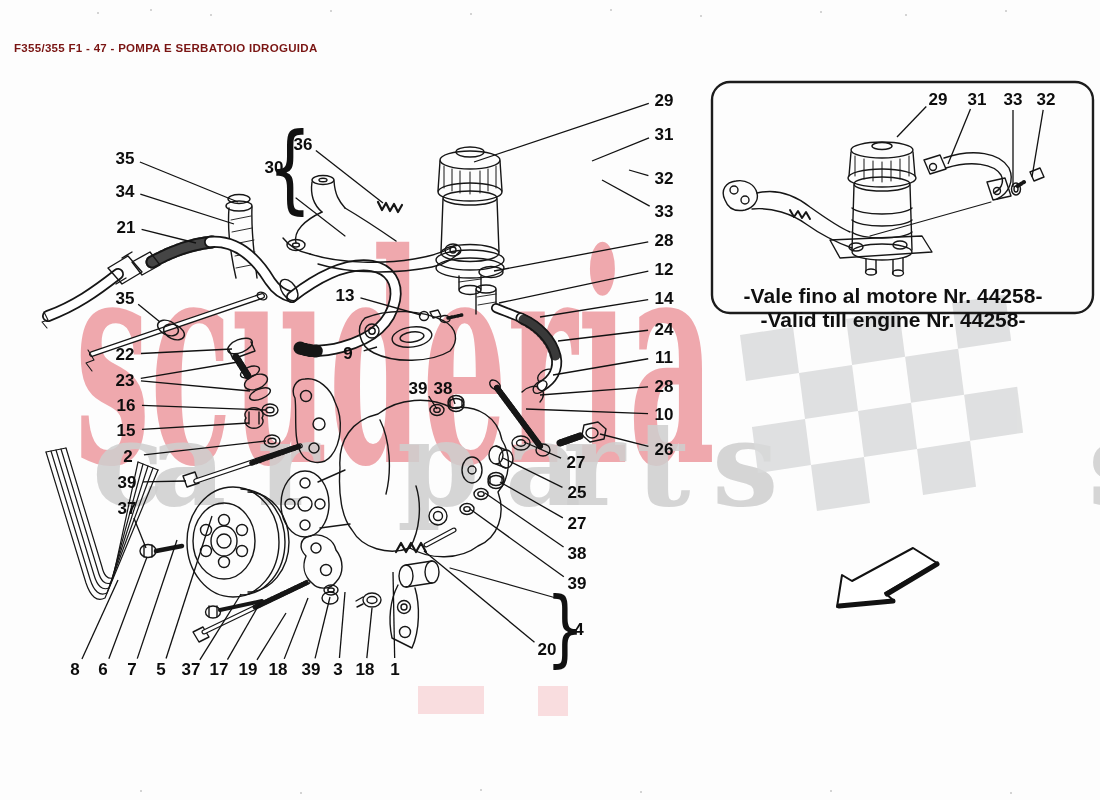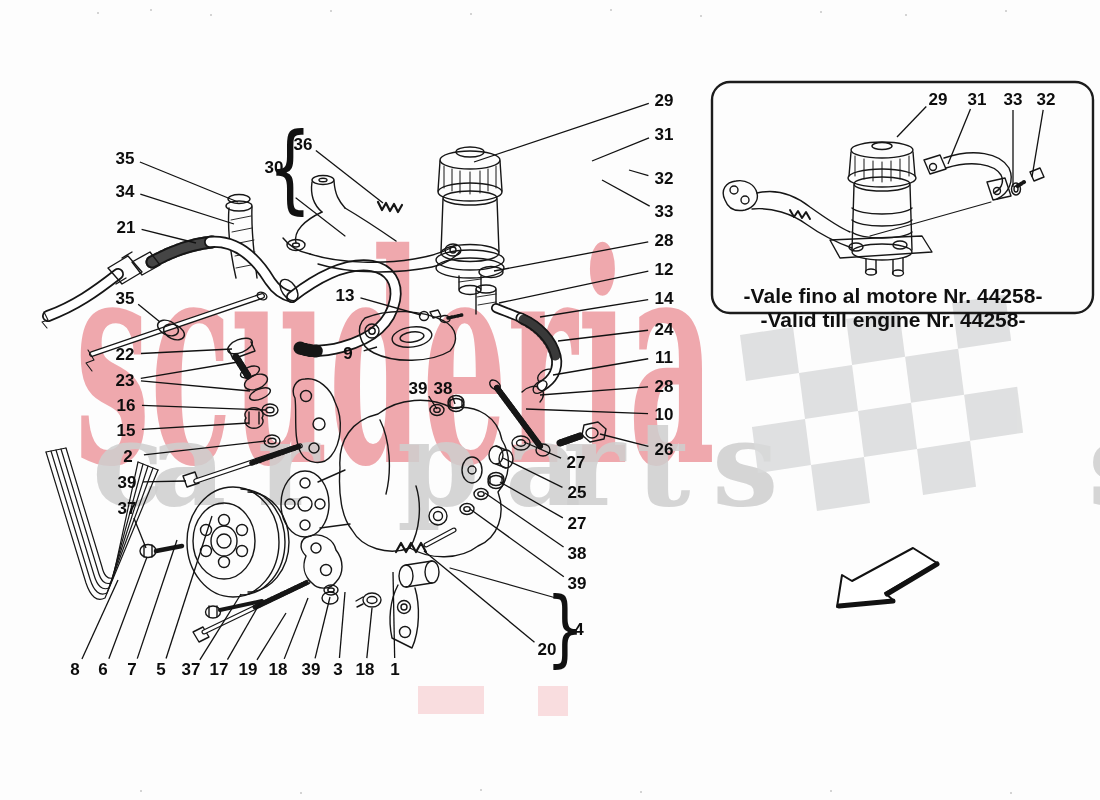--- a/index.html
+++ b/index.html
@@ -8,20 +8,21 @@
   .title{position:absolute;left:14px;top:42px;font-size:11.5px;font-weight:bold;
          color:#7a1513;letter-spacing:.3px;white-space:nowrap;}
   svg{position:absolute;left:0;top:0;}
   .co-label{font-family:"Liberation Sans",sans-serif;font-weight:bold;font-size:17px;fill:#0d0d0d;}
   .inset-note{font-family:"Liberation Sans",sans-serif;font-weight:bold;font-size:21px;fill:#101010;}
 </style>
 </head>
 <body>
 
 <div class="stage">
+  <div class="title">F355/355 F1 - 47 - POMPA E SERBATOIO IDROGUIDA</div>
 
   <svg id="svg-main" width="1100" height="800" viewBox="0 0 1100 800">
 
     <text id="wm-brand" x="75" y="462" font-family="DejaVu Serif, serif" font-weight="bold" font-size="290" textLength="640" lengthAdjust="spacingAndGlyphs" fill="#e25560" opacity="0.5">scuderia</text>
     <g id="wm-letters">
         <text x="92" y="505" font-family="DejaVu Serif, serif" font-weight="bold" font-size="118" fill="#cfcfcf" opacity="0.85">c</text>
         <text x="150" y="505" font-family="DejaVu Serif, serif" font-weight="bold" font-size="118" fill="#cfcfcf" opacity="0.85">a</text>
         <text x="257" y="505" font-family="DejaVu Serif, serif" font-weight="bold" font-size="118" fill="#cfcfcf" opacity="0.85">r</text>
         <text x="397" y="505" font-family="DejaVu Serif, serif" font-weight="bold" font-size="118" fill="#cfcfcf" opacity="0.85">p</text>
         <text x="505" y="505" font-family="DejaVu Serif, serif" font-weight="bold" font-size="118" fill="#cfcfcf" opacity="0.85">a</text>

